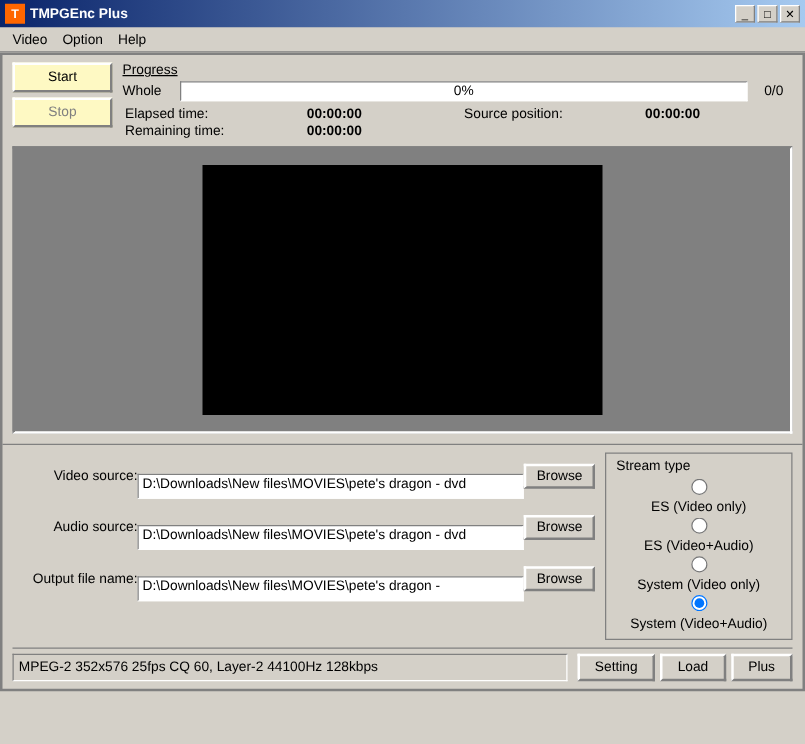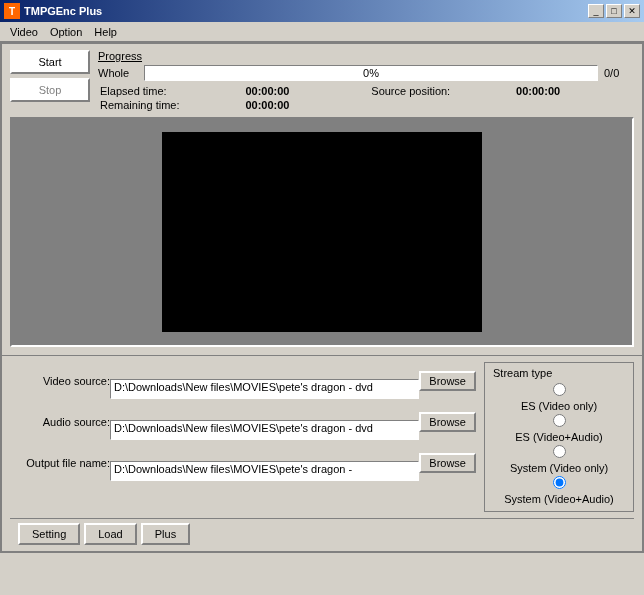--- a/index.html
+++ b/index.html
@@ -94,21 +94,21 @@
     }
 
     .btn-group {
       display: flex;
       flex-direction: column;
       gap: 4px;
       min-width: 80px;
     }
 
     .win-btn {
-      background: #ffffff;
+      background: #fef9c3;
       border: 2px solid;
       border-top-color: #fff;
       border-left-color: #fff;
       border-right-color: #808080;
       border-bottom-color: #808080;
       padding: 4px 8px;
       cursor: pointer;
       font-size: 11px;
       font-family: 'Tahoma', Arial, sans-serif;
       min-width: 70px;
@@ -160,21 +160,21 @@
     }
     .progress-bar-text {
       position: relative;
       z-index: 1;
       font-size: 11px;
       color: #000;
     }
     .progress-count {
       font-size: 11px;
       min-width: 30px;
-      text-align: left;
+      text-align: center;
     }
 
     .time-info {
       display: grid;
       grid-template-columns: auto auto auto auto;
       gap: 2px 8px;
       font-size: 11px;
       padding-left: 2px;
     }
     .time-label {
@@ -423,20 +423,21 @@
           <label class="radio-label" for="sys_video">System (Video only)</label>
         </div>
         <div class="radio-row">
           <input type="radio" name="stream" id="sys_both" checked="" style="">
           <label class="radio-label" for="sys_both">System (Video+Audio)</label>
         </div>
       </div>
     </div>
 
     <div class="status-bar">
+      <div class="status-text">MPEG-2 352x576 25fps CQ 60,  Layer-2 44100Hz 128kbps</div>
       <div class="action-buttons">
         <button class="action-btn">Setting</button>
         <button class="action-btn">Load</button>
         <button class="action-btn">Plus</button>
       </div>
     </div>
   </div>
 </div>
 
 </body></html>

